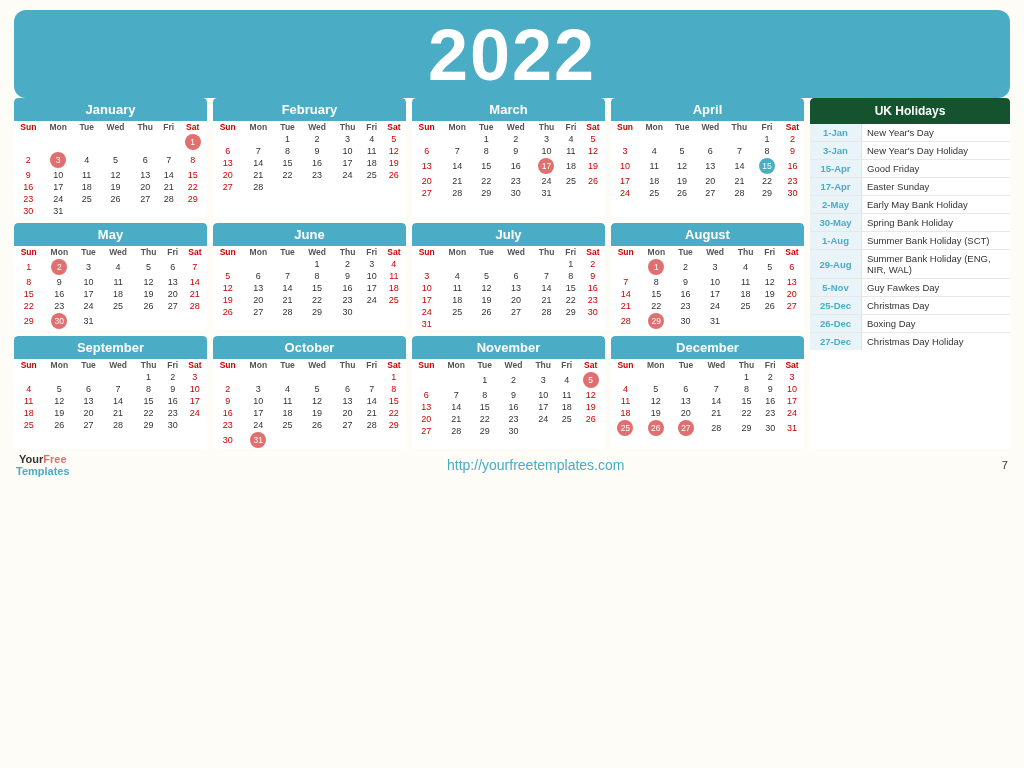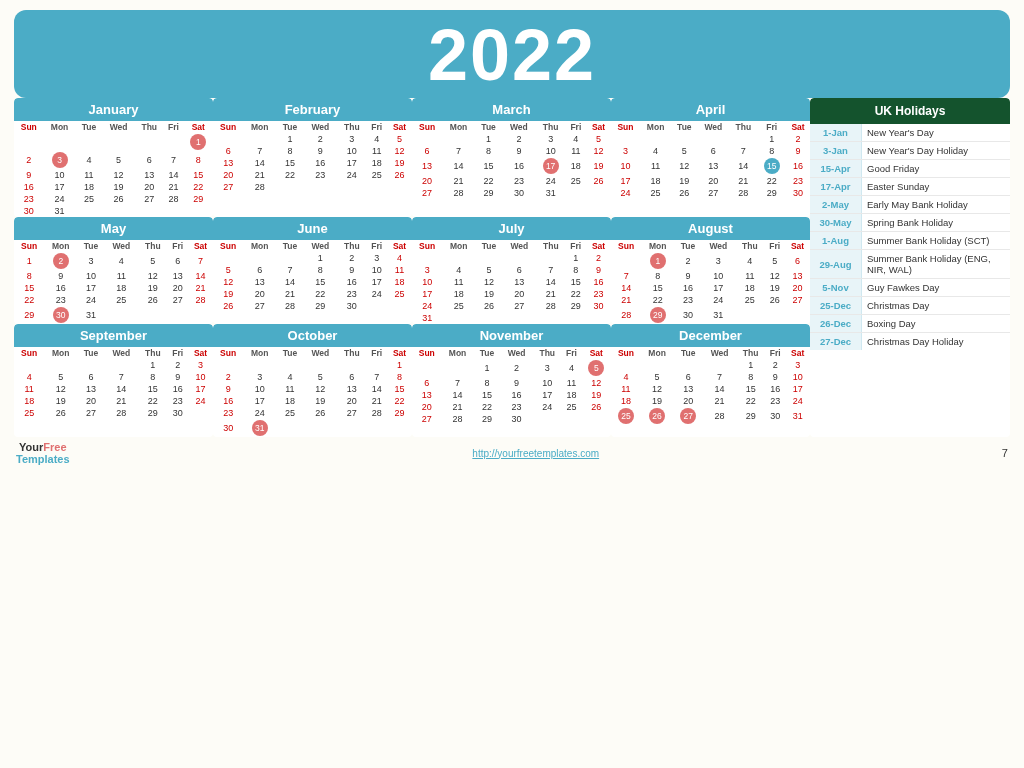--- a/index.html
+++ b/index.html
@@ -27,20 +27,21 @@
       font-weight: bold;
       padding: 4px 0 2px 0;
       margin-bottom: 0;
       letter-spacing: 2px;
     }
     
     .main-grid {
       display: grid;
       grid-template-columns: 1fr 1fr 1fr 1fr 200px;
       grid-template-rows: auto auto auto;
+      gap: 6px;
     }
     
     .month-block {
       background: white;
       border-radius: 4px;
       overflow: hidden;
     }
     .month-header {
       background: #4bacc6;
       color: white;
@@ -144,21 +145,21 @@
       justify-content: space-between;
       margin-top: 4px;
       padding: 0 2px;
     }
     .logo {
       display: flex;
     }
     .logo-your { color: #333; font-weight: bold; font-size: 11px; }
     .logo-free { color: #e07070; font-weight: bold; font-size: 11px; }
     .logo-templates { color: #4bacc6; font-weight: bold; font-size: 11px; }
-    .footer-url { color: #4bacc6; font-size: 10px; text-decoration: underline; }
+    .footer-url { color: #4bacc6; font-size: 14px; }
     .footer-page { color: #333; font-size: 11px; }
   </style>
 </head>
 <body>
 
 <div class="page">
 
   <div class="year-banner">2022</div>
 
   <div class="main-grid">

